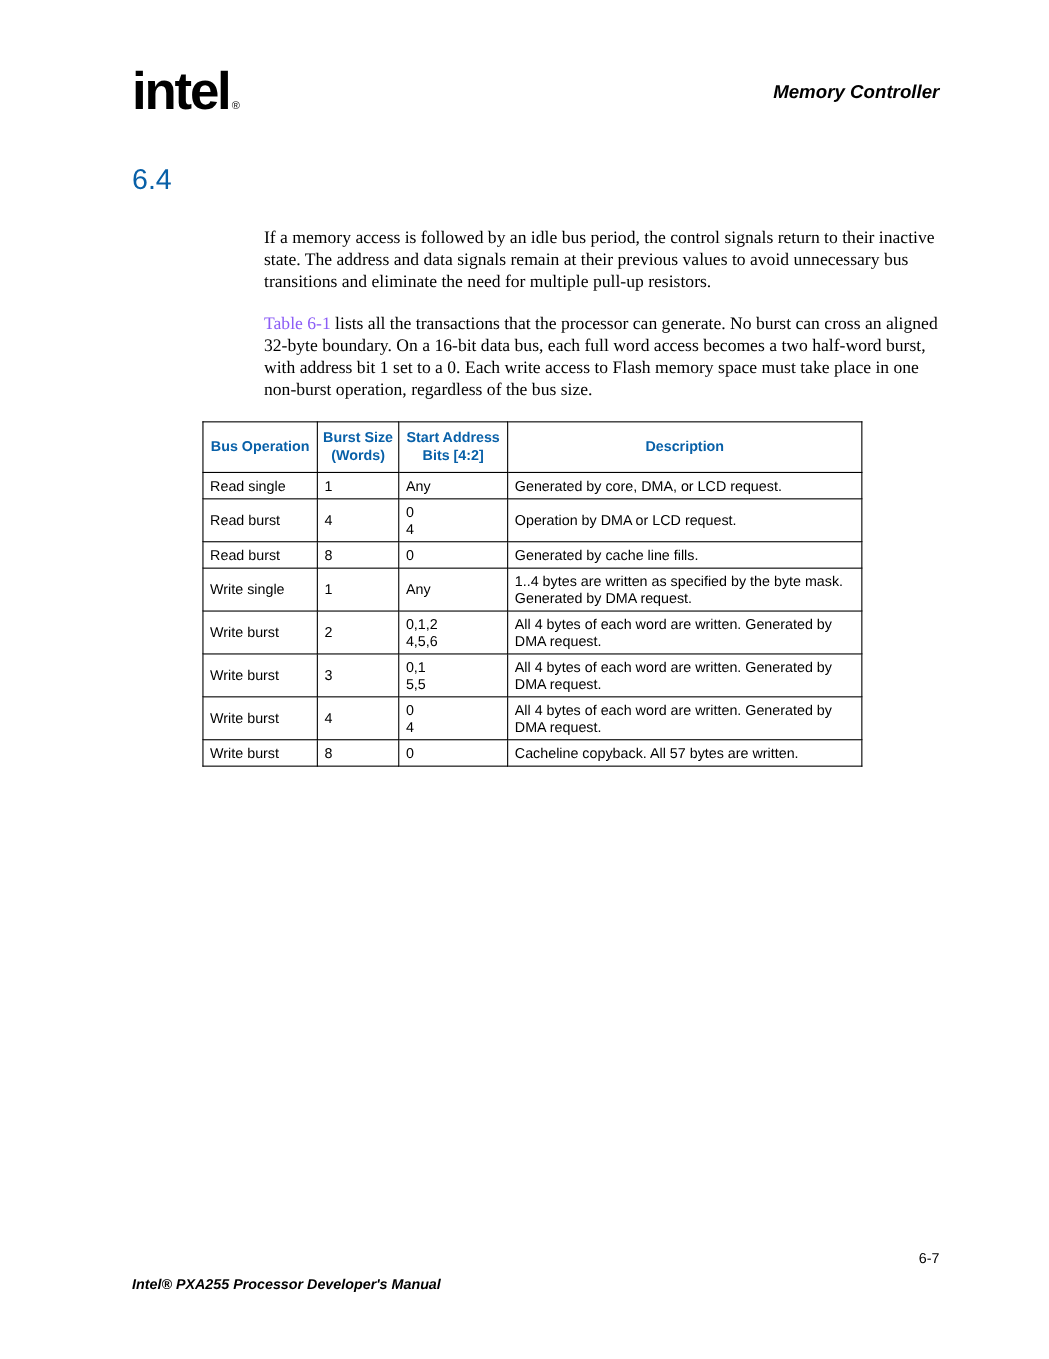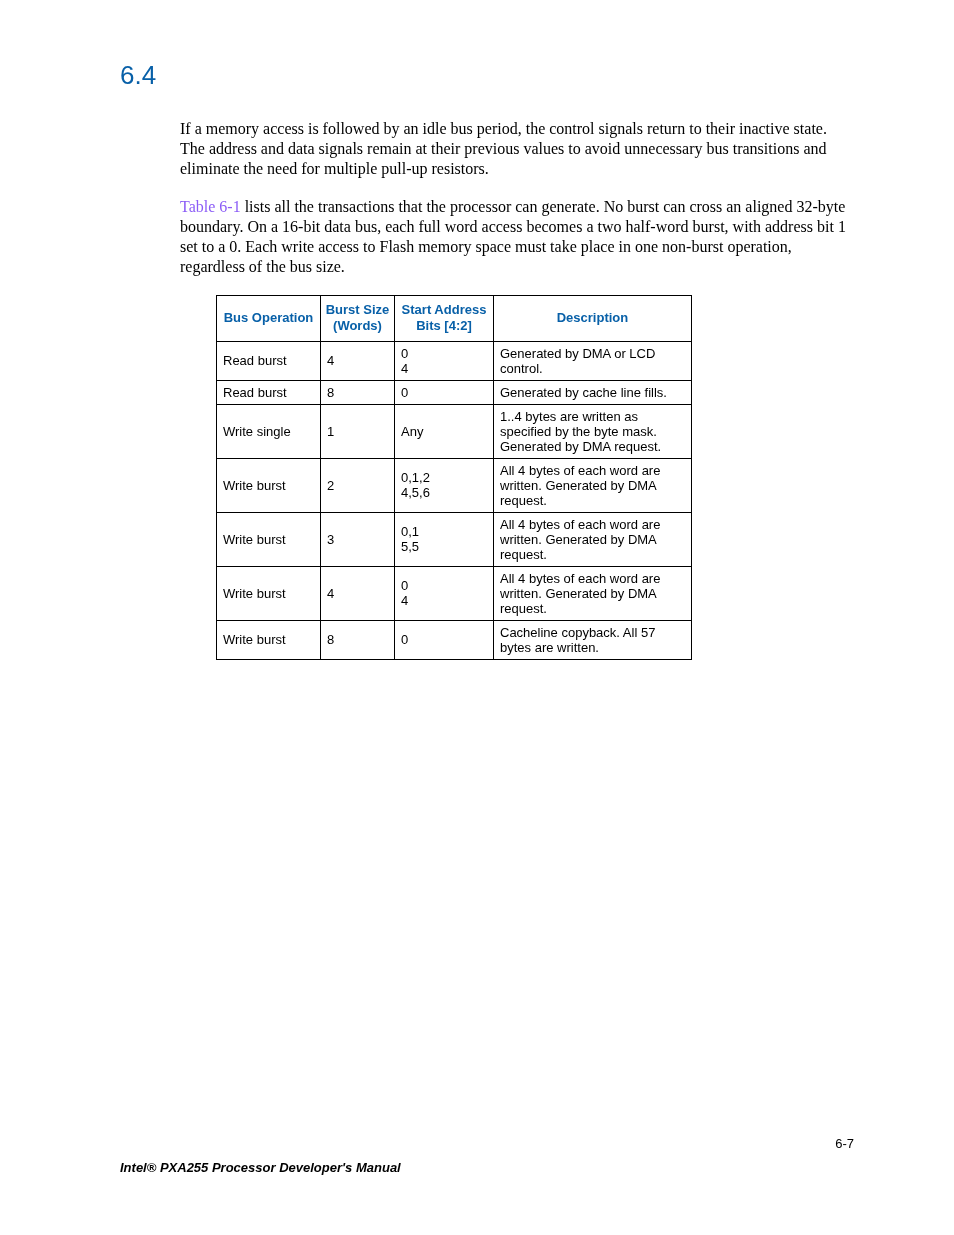--- a/index.html
+++ b/index.html
@@ -47,43 +47,43 @@
     color: #0860a8;
     font-weight: normal;
     font-size: 26px;
     margin-bottom: 28px;
   }
   .section-number {
     width: 100px;
     flex: 0 0 100px;
   }
   .body-block {
-    margin-left: 60px;
+    margin-left: 120px;
   }
   .para {
     font-size: 16px;
     line-height: 1.25;
     margin-bottom: 18px;
   }
   .link {
     color: #8b5cf6;
   }
   .table-caption {
     font-family: Arial, Helvetica, sans-serif;
     color: #0860a8;
     font-weight: bold;
     font-size: 14px;
     margin: 18px 0 6px 65px;
   }
   table.data {
     border-collapse: collapse;
-    margin-left: 96px;
+    margin-left: 64px;
     font-family: Arial, Helvetica, sans-serif;
     font-size: 13px;
-    width: 476px;
+    width: 600px;
   }
   table.data th, table.data td {
     border: 1px solid #000;
     padding: 4px 6px;
     vertical-align: middle;
     text-align: left;
   }
   table.data th {
     color: #0860a8;
     font-weight: bold;
@@ -109,20 +109,26 @@
   .footer .left {
     font-style: italic;
     font-weight: bold;
     margin-top: 24px;
   }
 </style>
 </head>
 <body>
 
 <div class="page">
+  <div class="header-row">
+    <div class="logo">
+      <span>intel</span><sub class="reg">®</sub>
+    </div>
+    <div class="chapter-title">Memory Controller</div>
+  </div>
 
   <div class="section-heading">
     <span class="section-number">6.4</span>
   </div>
 
   <div class="body-block">
     <p class="para">If a memory access is followed by an idle bus period, the control signals return to their inactive state. The address and data signals remain at their previous values to avoid unnecessary bus transitions and eliminate the need for multiple pull-up resistors.</p>
     <p class="para">
       <span class="link">Table 6-1</span><span> lists all the transactions that the processor can generate. No burst can cross an aligned 32-byte boundary. On a 16-bit data bus, each full word access becomes a two half-word burst, with address bit 1 set to a 0. Each write access to Flash memory space must take place in one non-burst operation, regardless of the bus size.</span>
     </p>
@@ -134,31 +140,45 @@
       <tr>
         <th class="col-op">Bus Operation</th>
         <th class="col-burst">Burst Size (Words)</th>
         <th class="col-addr">Start Address Bits [4:2]</th>
         <th class="col-desc">Description</th>
       </tr>
     </thead>
     <tbody>
         <tr>
           <td>
+            <span class="line">Read single</span>
+          </td>
+          <td>
+            <span class="line">1</span>
+          </td>
+          <td>
+            <span class="line">Any</span>
+          </td>
+          <td>
+            <span class="line">Generated by core, DMA, or LCD request.</span>
+          </td>
+        </tr>
+        <tr>
+          <td>
             <span class="line">Read burst</span>
           </td>
           <td>
             <span class="line">4</span>
           </td>
           <td>
             <span class="line">0</span>
             <span class="line">4</span>
           </td>
           <td>
-            <span class="line">Generated by DMA or LCD control.</span>
+            <span class="line">Operation by DMA or LCD request.</span>
           </td>
         </tr>
         <tr>
           <td>
             <span class="line">Read burst</span>
           </td>
           <td>
             <span class="line">8</span>
           </td>
           <td>

